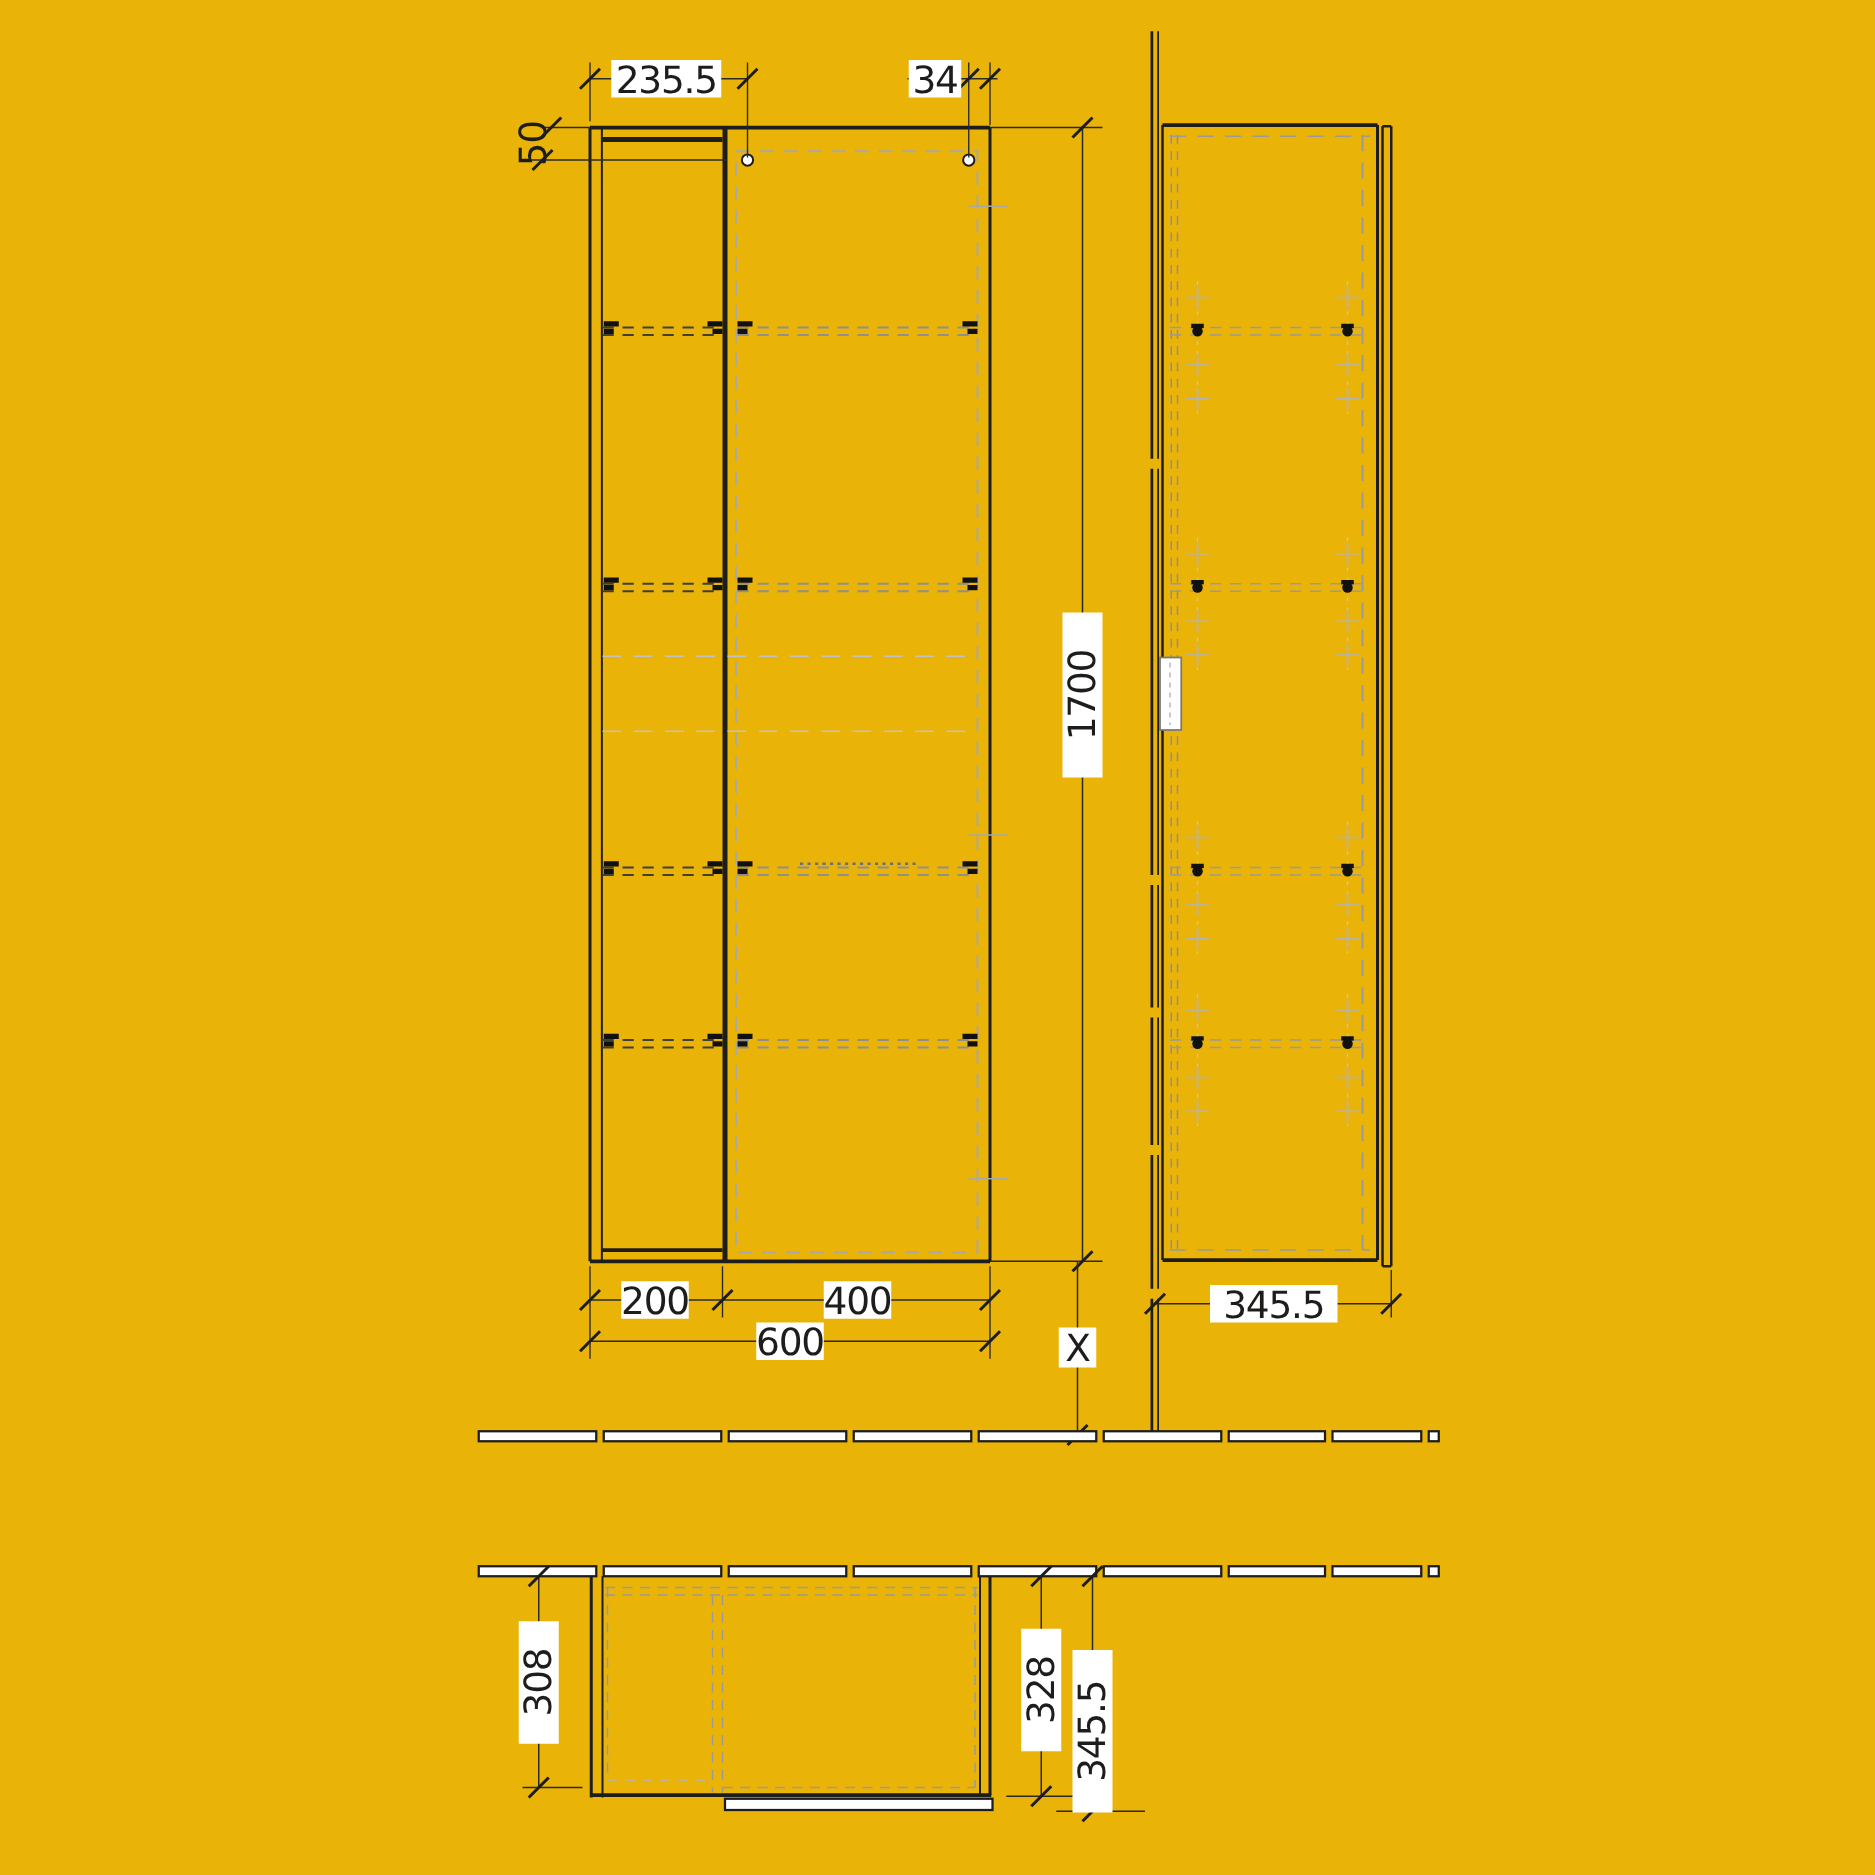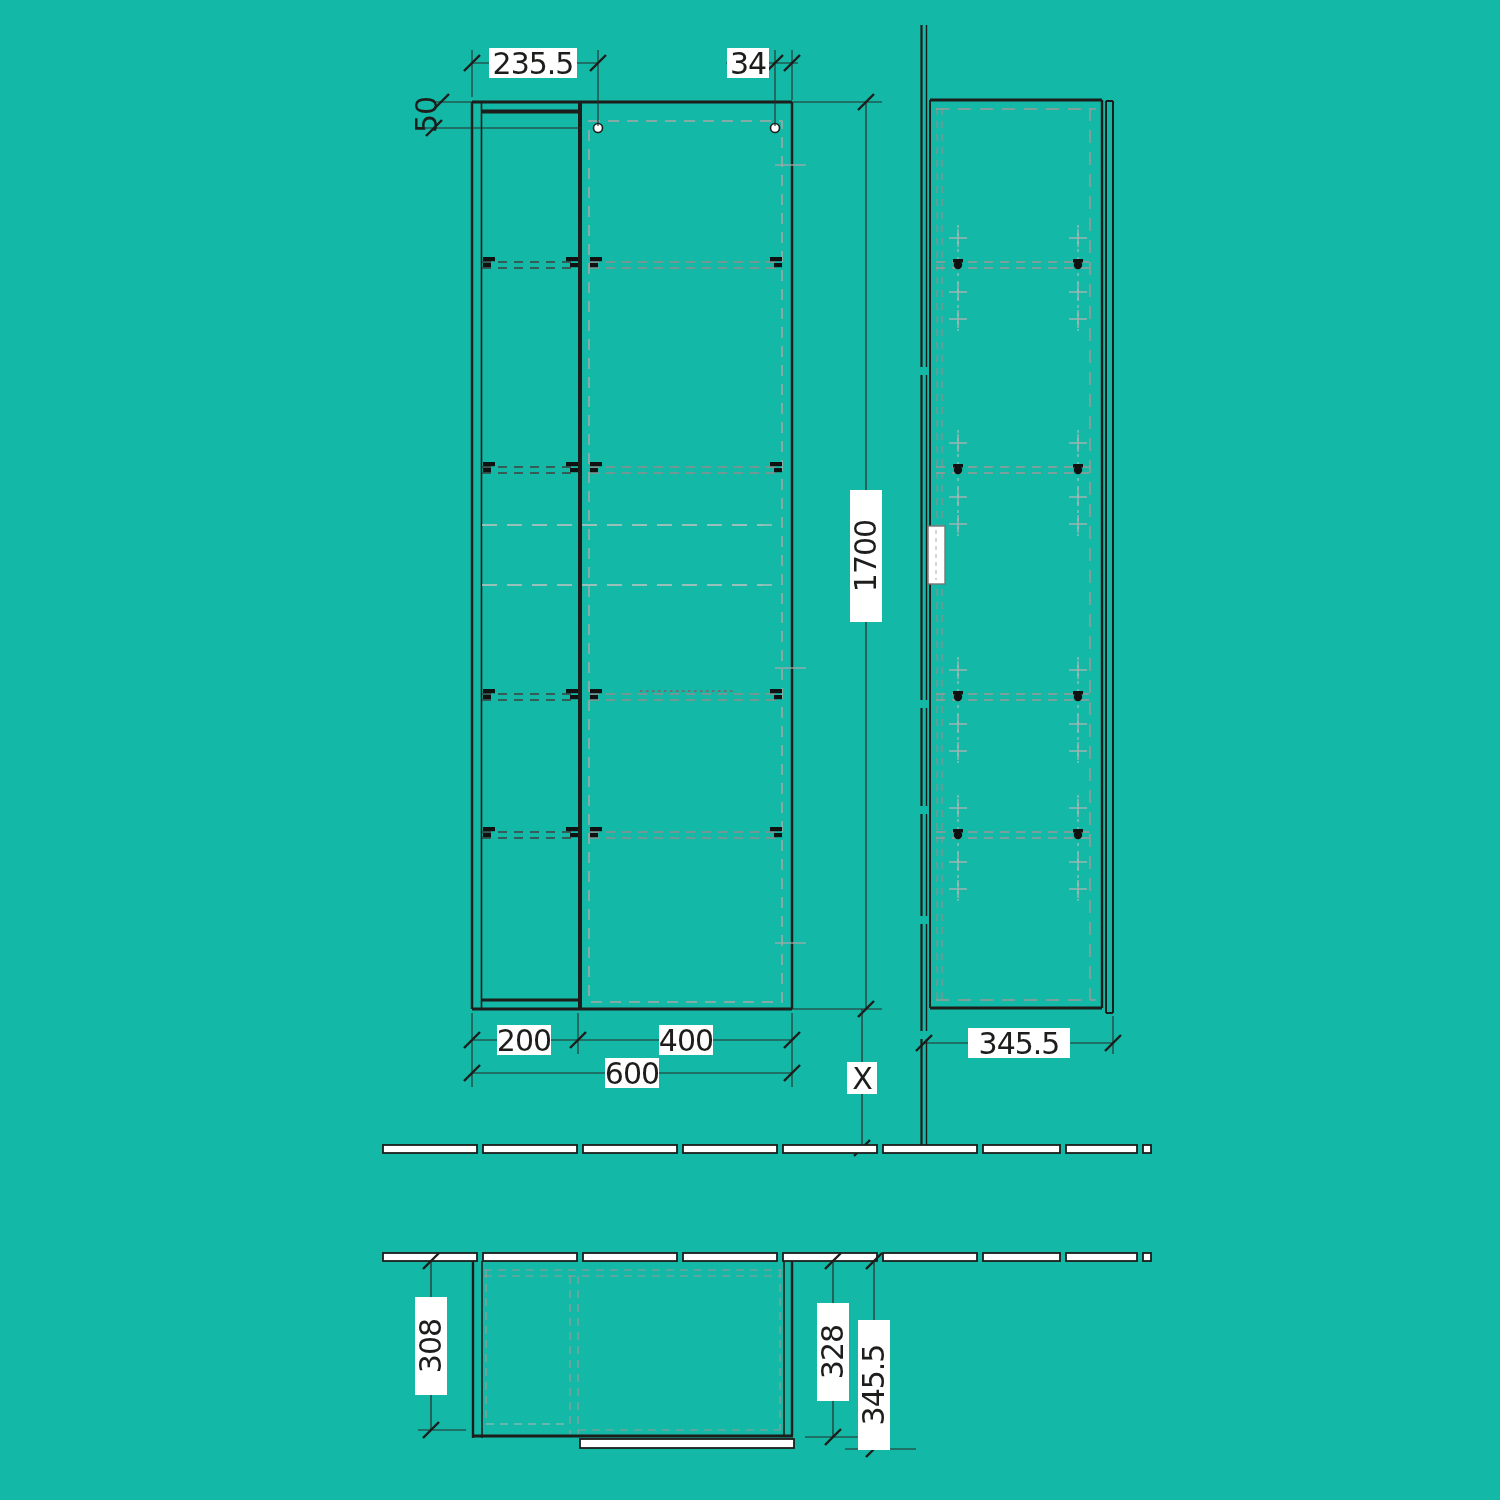--- a/index.html
+++ b/index.html
@@ -1,16 +1,16 @@
 <!DOCTYPE html>
 <html><head>
 <meta charset="utf-8">
 <style>
   html,body{margin:0;padding:0;background:#ffffff;}
-  #stage{position:relative;width:1500px;height:1500px;background:#14b8a6;overflow:hidden;
+  #stage{position:relative;width:1500px;height:1500px;background:#eab308;overflow:hidden;
          font-family:"DejaVu Sans",sans-serif;}
   svg{position:absolute;left:0;top:0;}
   text{fill:#1d1d1b;font-size:30px;letter-spacing:-1px;font-family:"DejaVu Sans",sans-serif;}
   .dimline{stroke:#2a2a2a;stroke-width:1.2;fill:none;}
   .ext{stroke:#2a2a2a;stroke-width:1.1;fill:none;}
   .tick{stroke:#1d1d1b;stroke-width:2.4;fill:none;}
   .main{stroke:#1d1d1b;fill:none;}
   .whitebox{fill:#ffffff;stroke:none;}
 </style>
 </head>

